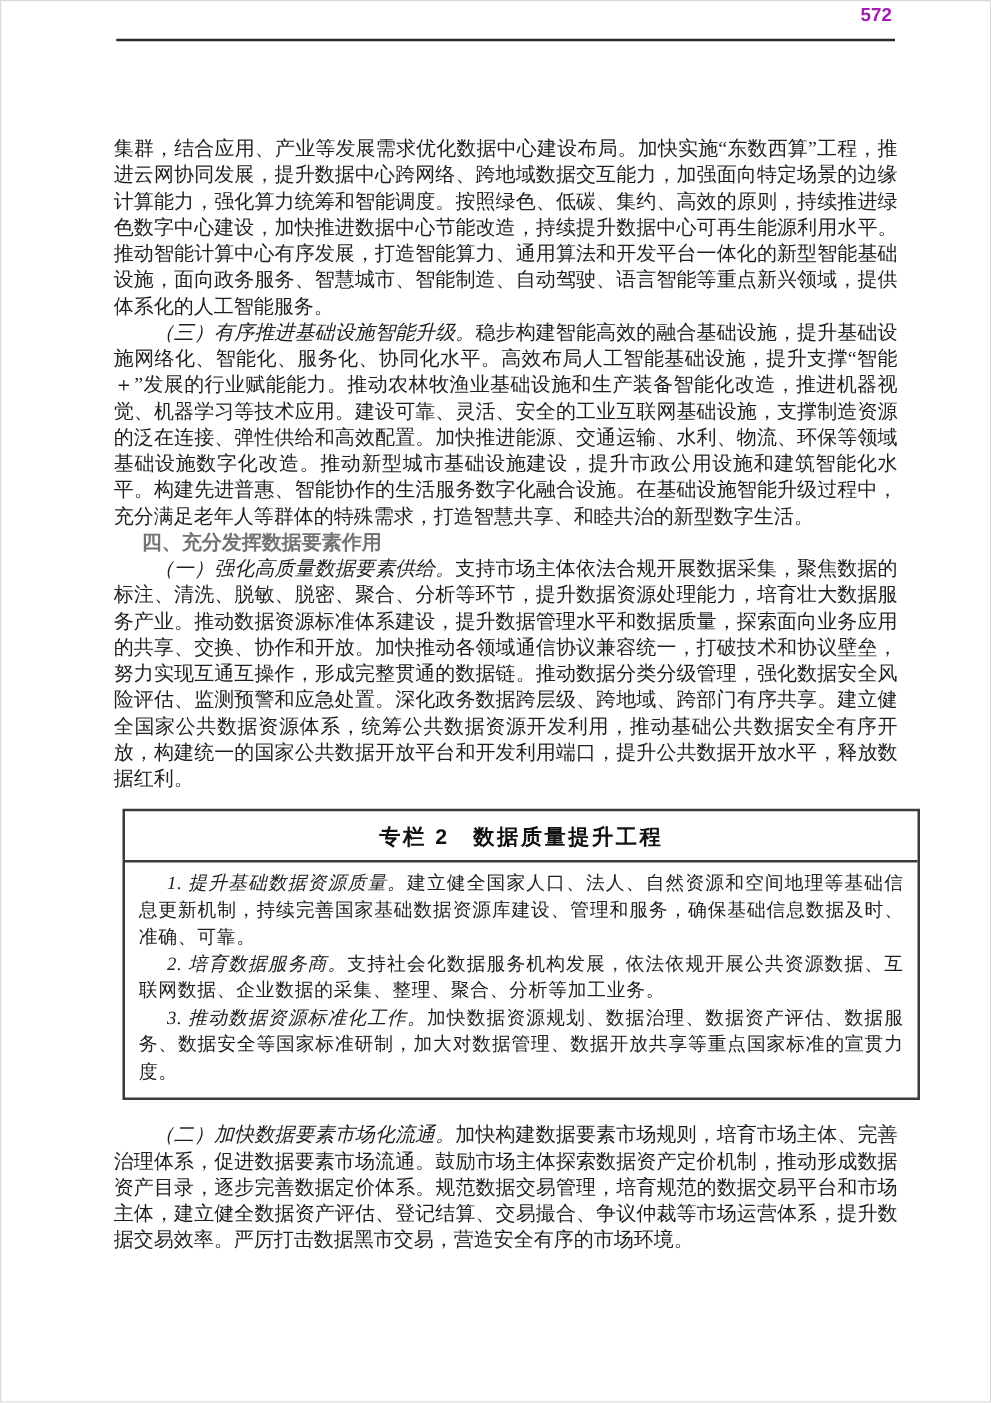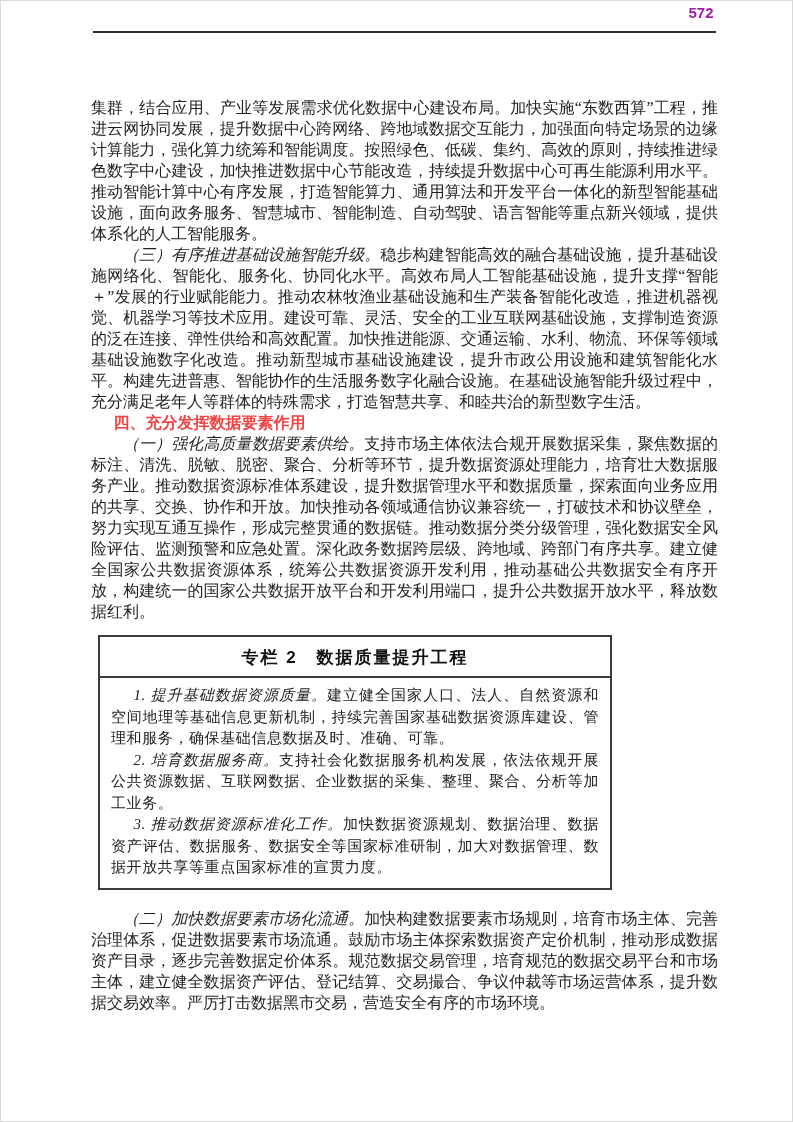--- a/index.html
+++ b/index.html
@@ -12,33 +12,33 @@
   .page-number {
     position:absolute; top:3px; left:684px; width:32px; text-align:center;
     font-family:"Liberation Sans","DejaVu Sans",sans-serif;
     font-weight:700; font-size:15px; color:#a21caf;
   }
   .head-rule {
     position:absolute; top:30px; left:92px; width:623px; height:2px;
     background:#2b2b2b;
   }
   .content {
-    position:absolute; top:96px; left:90px; width:627px;
+    position:absolute; top:108px; left:90px; width:627px;
     font-size:16px; line-height:21px; color:#1f1f1f;
     text-align:justify; text-justify:inter-ideograph;
   }
   .content p.indented { text-indent:2em; }
   .kai { font-style:italic;margin-top:38px; }
   .section-heading {
     font-family:"Liberation Sans","DejaVu Sans",sans-serif;
     font-weight:700; font-size:16px; line-height:21px;
-    text-indent:1.4em; color:#ef4444;
+    text-indent:1.4em; color:#737373;
   }
   .column-box {
-    position:relative; left:7px; width:514px; margin-top:13px;
+    position:relative; left:7px; width:638px; margin-top:13px;
     border:2px solid #3a3a3a; background:#fff;
   }
   .column-box-title {
     height:41px; line-height:41px; text-align:center;
     font-family:"Liberation Sans","DejaVu Sans",sans-serif;
     font-weight:700; font-size:17px; letter-spacing:2px; color:#111;
     border-bottom:2px solid #3a3a3a;
   }
   .column-box-body {
     padding:7px 11px 9px 11px;

